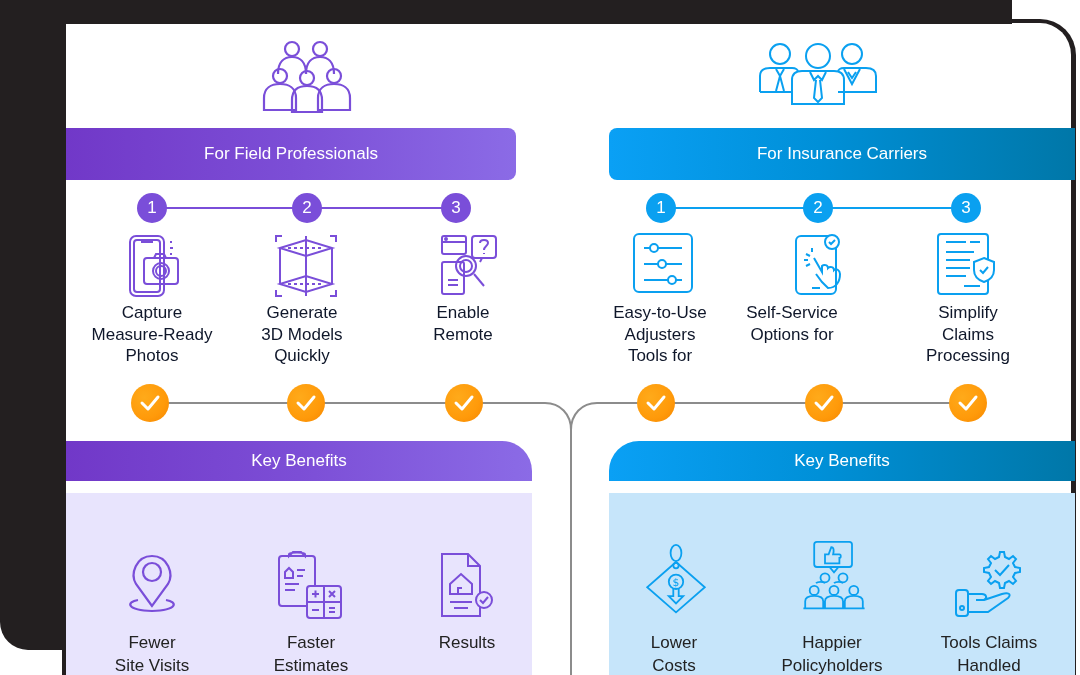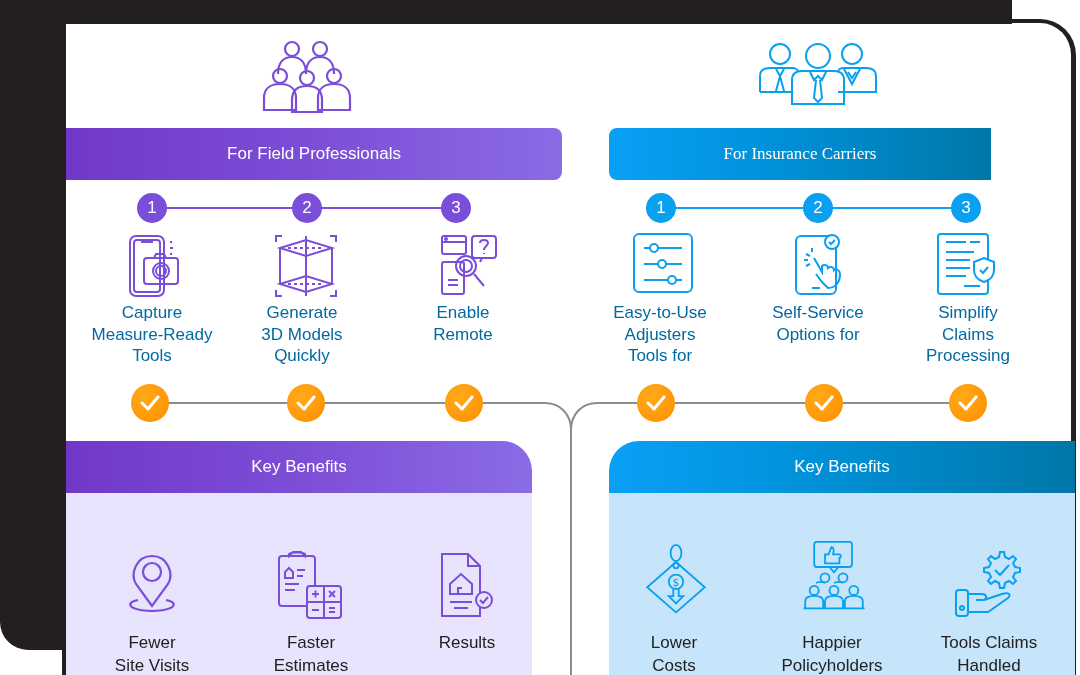--- a/index.html
+++ b/index.html
@@ -19,45 +19,45 @@
     position: absolute; left: 1010px; top: 19px; width: 66px; height: 700px;
     border-top: 4px solid #231f20; border-right: 5px solid #231f20;
     border-top-right-radius: 36px; box-sizing: border-box;
   }
 
   .group-icon { position: absolute; }
   .header-bar {
     position: absolute; height: 52px; color: #fff; font-size: 17px;
     display: flex; align-items: center; justify-content: center;
   }
-  .hb-purple { left: 66px; top: 128px; width: 496px; background: linear-gradient(90deg, #7138c8 0%, #7c4ed6 50%, #8b6be6 100%); border-radius: 0 8px 8px 0; }
-  .hb-blue { left: 609px; top: 128px; width: 382px; background: linear-gradient(90deg, #0aa0f5 0%, #0090d8 45%, #0077a8 100%); border-radius: 8px 0 0 8px; font-family: Liberation Serif, serif; }
+  .hb-purple { left: 66px; top: 128px; width: 450px; background: linear-gradient(90deg, #7138c8 0%, #7c4ed6 50%, #8b6be6 100%); border-radius: 0 8px 8px 0; }
+  .hb-blue { left: 609px; top: 128px; width: 466px; background: linear-gradient(90deg, #0aa0f5 0%, #0090d8 45%, #0077a8 100%); border-radius: 8px 0 0 8px; }
 
   .step-line { position: absolute; height: 2px; }
   .step-num {
     position: absolute; width: 30px; height: 30px; border-radius: 50%; color: #fff;
     font-size: 17px; display: flex; align-items: center; justify-content: center;
   }
   .purple-num { background: #7a4ed9; }
   .blue-num { background: #0aa0f0; }
 
   .step-icon { position: absolute; width: 64px; height: 64px; }
   .step-label {
-    position: absolute; width: 160px; text-align: center; color: #0369a1;
+    position: absolute; width: 160px; text-align: center; color: #0f172a;
     font-size: 17px; line-height: 21.5px;
   }
   .check {
     position: absolute; width: 38px; height: 38px; border-radius: 50%;
     background: radial-gradient(circle at 35% 35%, #ffaa1a 0%, #ff9a0a 60%, #f58600 100%);
     display: flex; align-items: center; justify-content: center;
   }
   .connector { position: absolute; left: 0; top: 0; }
 
   .benefit-head {
-    position: absolute; height: 52px; color: #fff; font-size: 17px;
+    position: absolute; height: 40px; color: #fff; font-size: 17px;
     display: flex; align-items: center; justify-content: center;
   }
   .bh-purple { left: 66px; top: 441px; width: 466px; background: linear-gradient(90deg, #7138c8 0%, #7c4ed6 50%, #8b6be6 100%); border-top-right-radius: 30px; }
   .bh-blue { left: 609px; top: 441px; width: 466px; background: linear-gradient(90deg, #0aa0f5 0%, #0090d8 45%, #0077a8 100%); border-top-left-radius: 30px; }
   .bp { position: absolute; top: 493px; height: 200px; width: 466px; }
   .bp-purple { left: 66px; background: #e8e4fd; }
   .bp-blue { left: 609px; background: #c6e5fa; }
 
   .benefit-icon { position: absolute; width: 72px; height: 72px; }
   .benefit-label {
@@ -180,37 +180,37 @@
 <svg class="step-icon" style="left:934px;top:232px;" viewBox="0 0 64 64" fill="none" stroke="#0aa0f0" stroke-width="2">
   <rect x="4" y="2" width="50" height="60" rx="3"></rect>
   <path d="M12 10 L32 10 M36 10 L46 10 M12 20 L40 20 M12 28 L36 28 M12 36 L36 36 M12 44 L32 44 M30 54 L46 54"></path>
   <path d="M50 26 L60 30 L60 38 C60 44 56 48 50 50 C44 48 40 44 40 38 L40 30 Z" fill="#fff"></path>
   <path d="M46 38 L49 41 L54 35"></path>
 </svg>
 
 <div class="step-label" style="left:72px;top:302px;">
   <div>Capture</div>
   <div>Measure-Ready</div>
-  <div>Tools</div>
+  <div>Photos</div>
 </div>
 <div class="step-label" style="left:222px;top:302px;">
   <div>Generate</div>
   <div>3D Models</div>
   <div>Quickly</div>
 </div>
 <div class="step-label" style="left:383px;top:302px;">
   <div>Enable</div>
   <div>Remote</div>
 </div>
 <div class="step-label" style="left:580px;top:302px;">
   <div>Easy-to-Use</div>
   <div>Adjusters</div>
   <div>Tools for</div>
 </div>
-<div class="step-label" style="left:738px;top:302px;">
+<div class="step-label" style="left:712px;top:302px;">
   <div>Self-Service</div>
   <div>Options for</div>
 </div>
 <div class="step-label" style="left:888px;top:302px;">
   <div>Simplify</div>
   <div>Claims</div>
   <div>Processing</div>
 </div>
 
 <svg class="connector" width="1080" height="675" viewBox="0 0 1080 675" fill="none" stroke="#8c8c8c" stroke-width="2">

